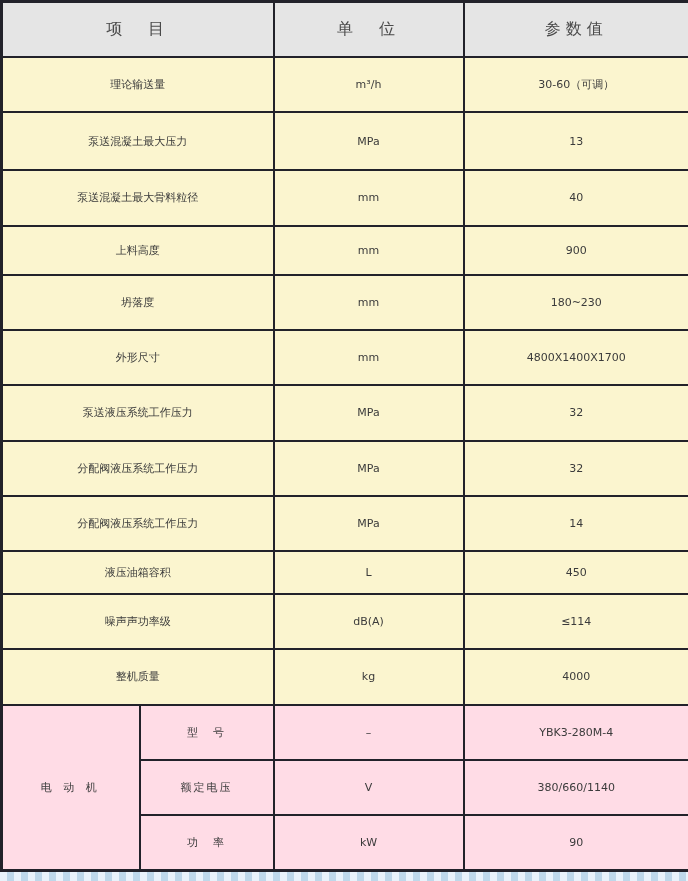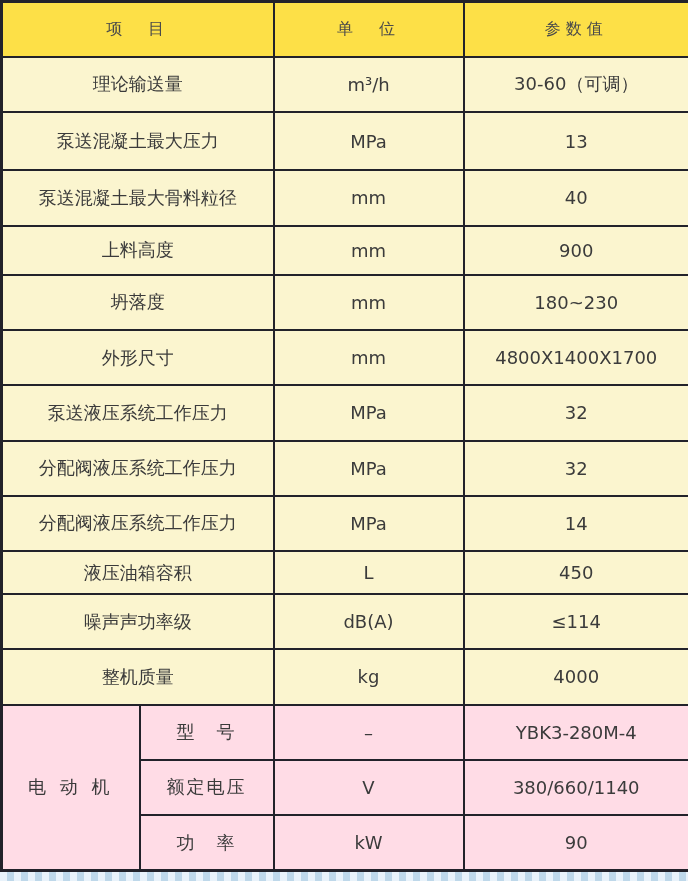--- a/index.html
+++ b/index.html
@@ -24,30 +24,30 @@
     height: 872px;
     border-collapse: collapse;
     table-layout: fixed;
     background: #fbf5cf;
   }
   table.spec td {
     border: 2px solid #22222a;
     text-align: center;
     vertical-align: middle;
     color: #3b3b3b;
-    font-size: 18px;
+    font-size: 11px;
     padding: 0 4px;
     overflow: hidden;
     white-space: nowrap;
   }
   table.spec {
     border: 3px solid #22222a;
   }
   tr.hdr td {
-    background: #fde047;
+    background: #e5e5e5;
     color: #4a4a4a;
     letter-spacing: 5px;
     font-size: 16px;
   }
   tr.yellow td { background: #fbf5cf; }
   tr.pink td { background: #ffdce6; }
   td.motor-group {
     background: #ffdce6;
     letter-spacing: 4px;
   }

